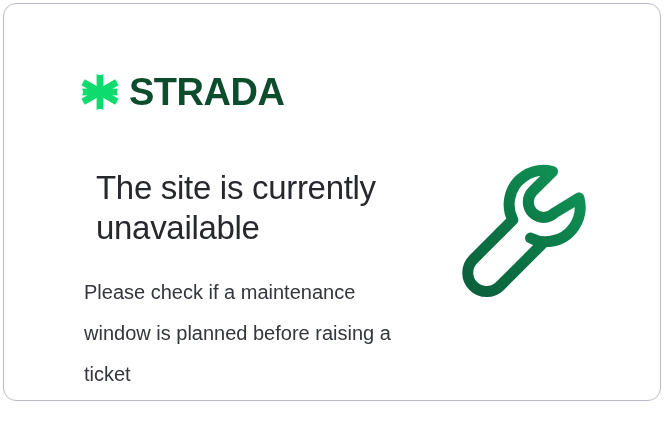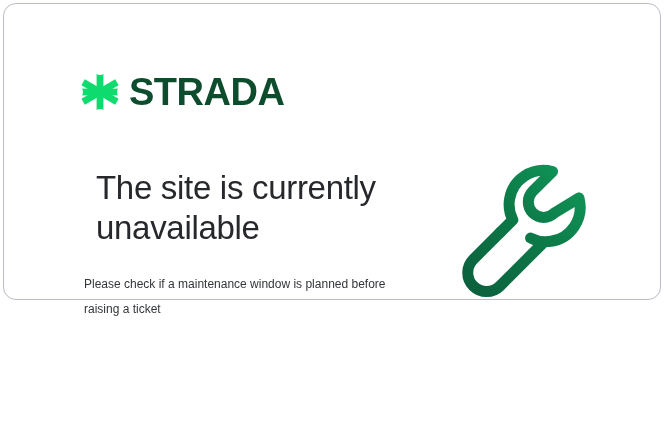--- a/index.html
+++ b/index.html
@@ -22,21 +22,21 @@
     background: #ffffff;
     overflow: hidden;
   }
 
   
   .card {
     position: absolute;
     left: 3px;
     top: 3px;
     width: 658px;
-    height: 297px;
+    height: 398px;
     box-sizing: border-box;
     background: #ffffff;
     border: 1px solid #b9bcc6;
     border-radius: 13px;
   }
 
   
   .logo {
     position: absolute;
     left: 76px;
@@ -73,21 +73,21 @@
     color: #26282b;
   }
 
   
   .body-copy {
     position: absolute;
     left: 80px;
     top: 268px;
     width: 320px;
     margin: 0;
-    font-size: 12px;
+    font-size: 20px;
     font-weight: 400;
     line-height: 2.05;
     color: #33363a;
   }
 
   
   .wrench {
     position: absolute;
     left: 455px;
     top: 152px;

